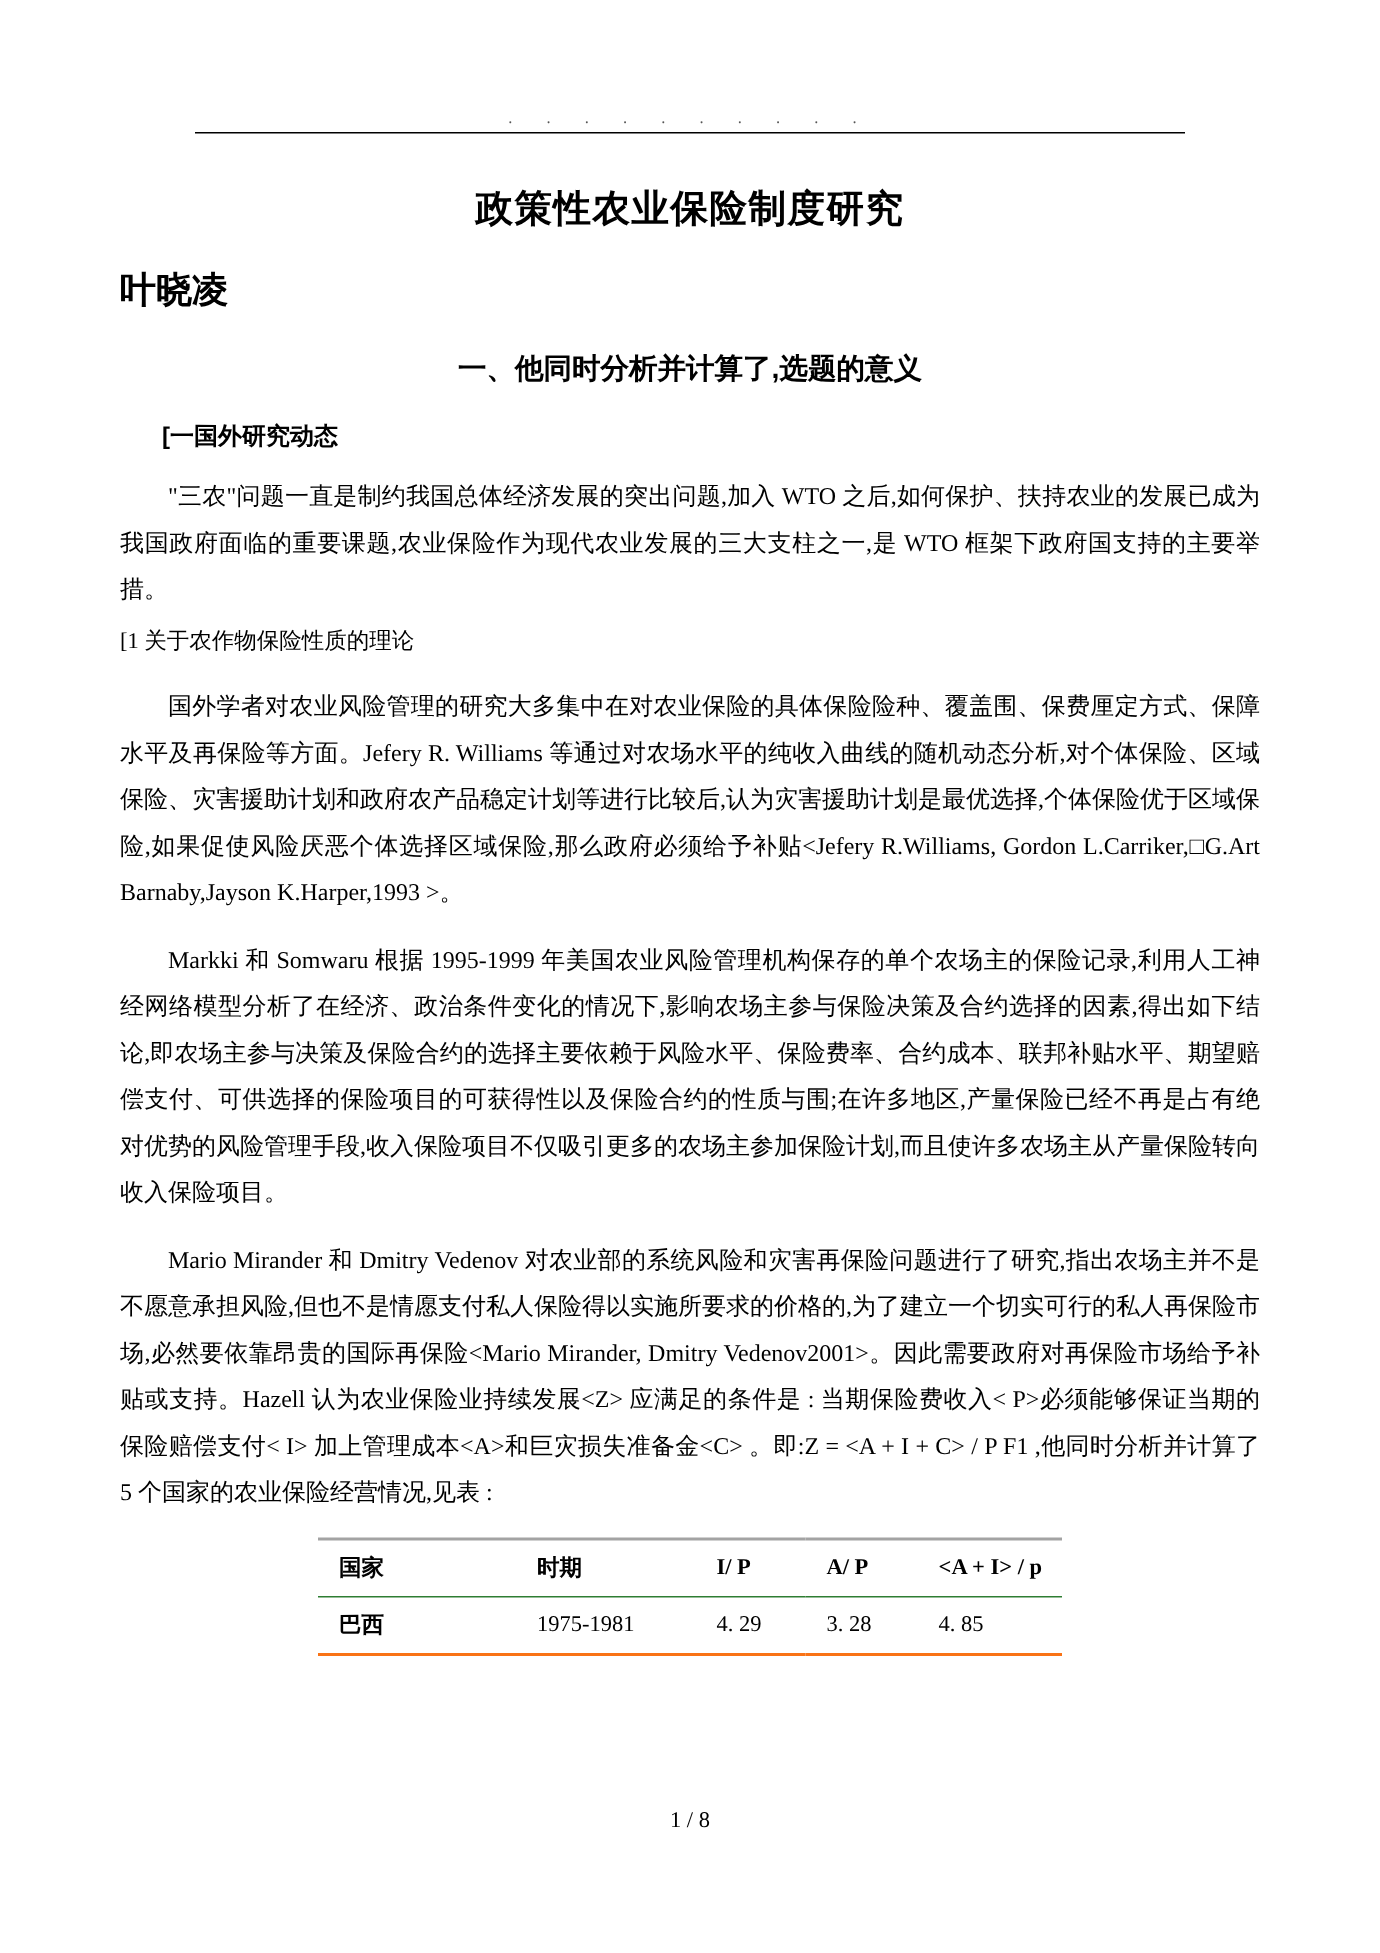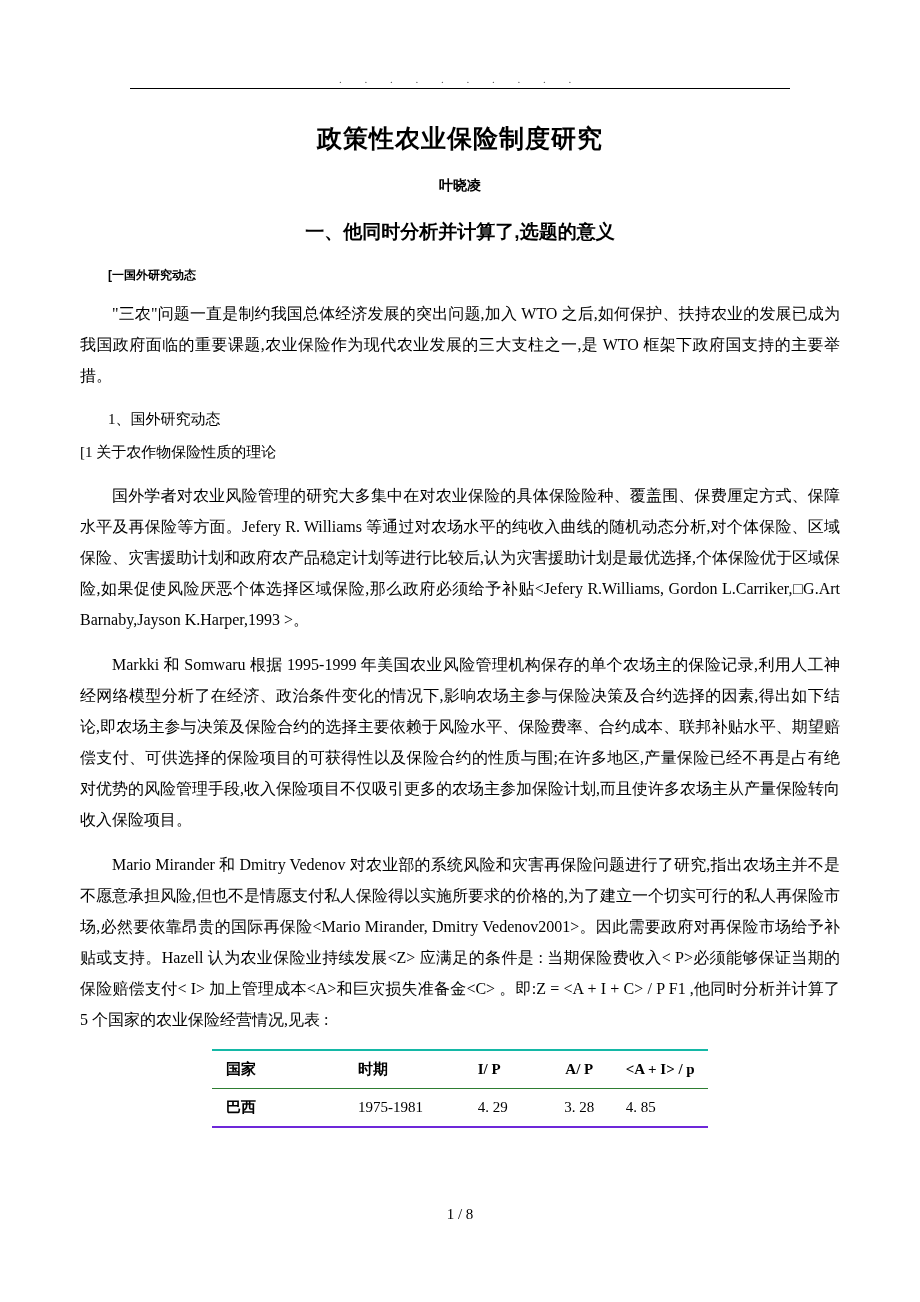--- a/index.html
+++ b/index.html
@@ -51,35 +51,34 @@
   h1.doc-title {
     font-family: "Liberation Sans", sans-serif;
     font-size: 25px;
     font-weight: bold;
     text-align: center;
     margin: 18px 0 0 0;
     letter-spacing: 1px;
   }
   h2.doc-author {
     font-family: Liberation Sans, sans-serif;
-    font-size: 14px;
+    font-size: 24px;
     font-weight: bold;
-    text-align: center;
     margin: 22px 0 0 0;
   }
   h3.section-title {
     font-family: "Liberation Sans", sans-serif;
     font-size: 19px;
     font-weight: bold;
     text-align: center;
     margin: 24px 0 0 0;
   }
   h4.subsection-title {
     font-family: "Liberation Sans", sans-serif;
-    font-size: 12px;
+    font-size: 16px;
     font-weight: bold;
     margin: 22px 0 0 28px;
   }
   p.para {
     font-size: 16px;
     line-height: 31px;
     margin: 14px 0 0 0;
     text-align: justify;
     text-justify: inter-ideograph;
     text-indent: 32px;
@@ -101,33 +100,33 @@
   }
   table.data-table {
     border-collapse: collapse;
     width: 496px;
     font-size: 15px;
   }
   table.data-table thead th {
     font-weight: bold;
     text-align: left;
     padding: 9px 4px 9px 14px;
-    border-top: 2px solid #14b8a6;
+    border-top: 2px solid #a3a3a3;
     border-bottom: 1px solid #2e7d32;
   }
   table.data-table tbody td {
     text-align: left;
     padding: 9px 4px 9px 14px;
-    border-bottom: 2px solid #6d28d9;
+    border-bottom: 2px solid #f97316;
     font-family: "Liberation Serif", serif;
   }
   table.data-table th.c0, table.data-table td.c0 { width: 150px; }
   table.data-table th.c1, table.data-table td.c1 { width: 126px; }
   table.data-table th.c2, table.data-table td.c2 { width: 70px; }
-  table.data-table th.c3, table.data-table td.c3 { width: 72px; text-align: center; }
+  table.data-table th.c3, table.data-table td.c3 { width: 72px; }
   table.data-table th.c4, table.data-table td.c4 { width: 100px; }
   .cjk-bold { font-family: "Liberation Sans", sans-serif; font-weight: bold; }
   .footer {
     position: absolute;
     left: 0;
     right: 0;
     top: 1206px;
     text-align: center;
     font-size: 15px;
     font-family: "Liberation Serif", serif;
@@ -146,21 +145,20 @@
     <h1 class="doc-title">政策性农业保险制度研究</h1>
 
     <h2 class="doc-author">叶晓凌</h2>
 
     <h3 class="section-title">一、他同时分析并计算了,选题的意义</h3>
 
     <h4 class="subsection-title">[一国外研究动态</h4>
 
     <p class="para">"三农"问题一直是制约我国总体经济发展的突出问题,加入 WTO 之后,如何保护、扶持农业的发展已成为我国政府面临的重要课题,农业保险作为现代农业发展的三大支柱之一,是 WTO 框架下政府国支持的主要举措。</p>
 
-    <p class="small-head">1、国外研究动态</p>
 
     <p class="small-head flush">[1 关于农作物保险性质的理论</p>
 
     <p class="para">国外学者对农业风险管理的研究大多集中在对农业保险的具体保险险种、覆盖围、保费厘定方式、保障水平及再保险等方面。Jefery R. Williams 等通过对农场水平的纯收入曲线的随机动态分析,对个体保险、区域保险、灾害援助计划和政府农产品稳定计划等进行比较后,认为灾害援助计划是最优选择,个体保险优于区域保险,如果促使风险厌恶个体选择区域保险,那么政府必须给予补贴&lt;Jefery R.Williams, Gordon L.Carriker,□G.Art Barnaby,Jayson K.Harper,1993 &gt;。</p>
 
     <p class="para">Markki 和 Somwaru 根据 1995-1999 年美国农业风险管理机构保存的单个农场主的保险记录,利用人工神经网络模型分析了在经济、政治条件变化的情况下,影响农场主参与保险决策及合约选择的因素,得出如下结论,即农场主参与决策及保险合约的选择主要依赖于风险水平、保险费率、合约成本、联邦补贴水平、期望赔偿支付、可供选择的保险项目的可获得性以及保险合约的性质与围;在许多地区,产量保险已经不再是占有绝对优势的风险管理手段,收入保险项目不仅吸引更多的农场主参加保险计划,而且使许多农场主从产量保险转向收入保险项目。</p>
 
     <p class="para">Mario  Mirander 和 Dmitry  Vedenov 对农业部的系统风险和灾害再保险问题进行了研究,指出农场主并不是不愿意承担风险,但也不是情愿支付私人保险得以实施所要求的价格的,为了建立一个切实可行的私人再保险市场,必然要依靠昂贵的国际再保险&lt;Mario    Mirander,    Dmitry Vedenov2001&gt;。因此需要政府对再保险市场给予补贴或支持。Hazell   认为农业保险业持续发展&lt;Z&gt; 应满足的条件是 : 当期保险费收入&lt; P&gt;必须能够保证当期的保险赔偿支付&lt; I&gt;  加上管理成本&lt;A&gt;和巨灾损失准备金&lt;C&gt;  。即:Z = &lt;A + I + C&gt; / P F1 ,他同时分析并计算了 5  个国家的农业保险经营情况,见表 :</p>
 
     <div class="table-wrap">

